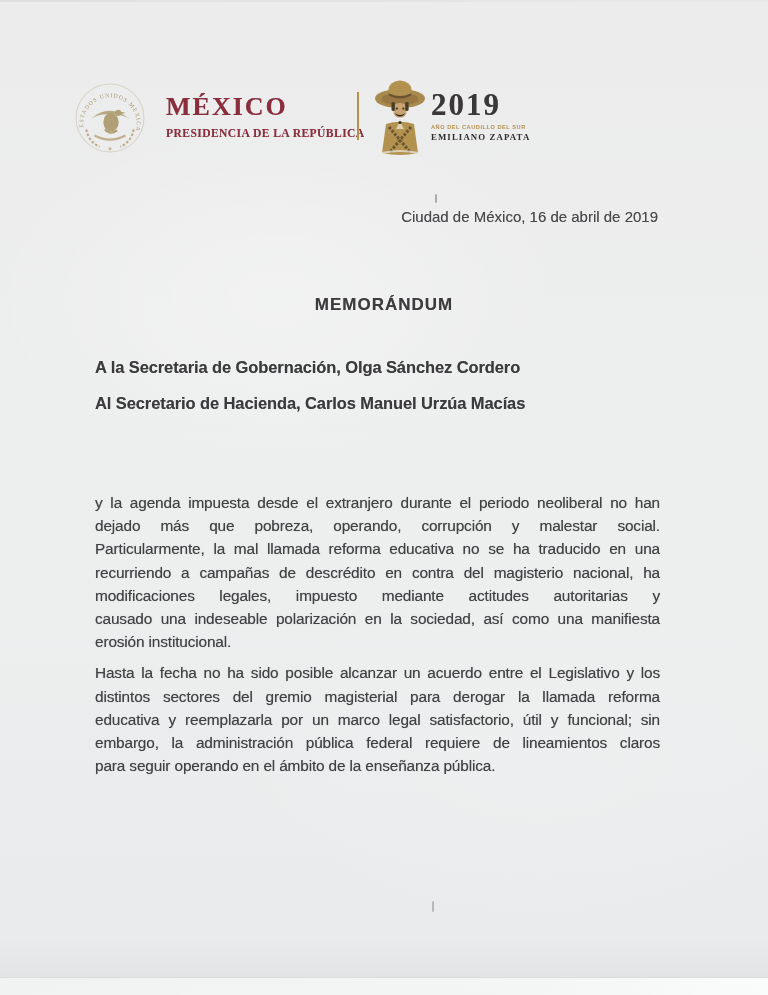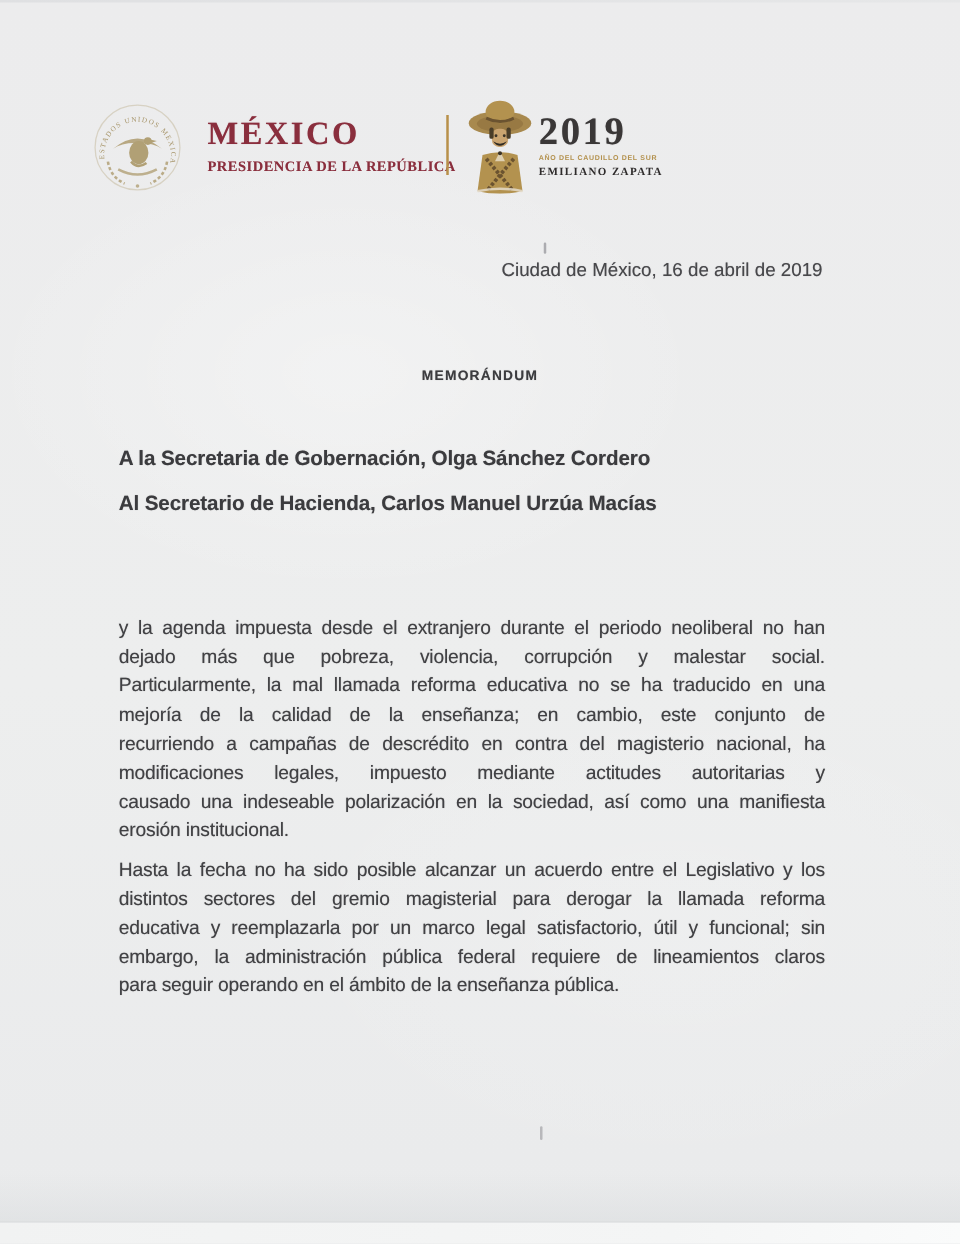--- a/index.html
+++ b/index.html
@@ -27,21 +27,21 @@
   .brand-sub{font-family:"Liberation Serif","DejaVu Serif",serif;font-weight:700;font-size:11.6px;letter-spacing:.4px;color:#8a2e3d;margin-top:5px;white-space:nowrap;text-shadow:0 0 .5px rgba(138,46,61,.4);}
   .divider{position:absolute;left:357px;top:92px;width:2px;height:48px;background:#b8904a;}
   .zapata{position:absolute;left:372px;top:77px;width:56px;height:78px;}
   .yearblock{position:absolute;left:431px;top:90px;width:110px;}
   .year-number{font-family:"Liberation Serif","DejaVu Serif",serif;font-weight:700;font-size:31px;line-height:30px;letter-spacing:2px;color:#3a3737;text-shadow:0 0 .6px rgba(58,55,55,.5);}
   .year-tagline{font-size:5.6px;font-weight:700;letter-spacing:.55px;color:#b3914e;margin-top:4px;white-space:nowrap;}
   .year-name{font-family:"Liberation Serif","DejaVu Serif",serif;font-weight:700;font-size:8.8px;letter-spacing:1.1px;color:#2f2c2c;margin-top:2px;white-space:nowrap;}
 
   
   .dateline{position:absolute;top:208px;left:95px;right:110px;text-align:right;font-size:15px;color:#48484b;text-shadow:0 0 .6px rgba(70,70,75,.5);}
-  .memo-title{position:absolute;top:295px;left:0;width:768px;text-align:center;font-weight:700;font-size:11px;letter-spacing:1px;color:#3c3c3f;text-shadow:0 0 .6px rgba(60,60,63,.55);}
+  .memo-title{position:absolute;top:295px;left:0;width:768px;text-align:center;font-weight:700;font-size:17px;letter-spacing:1px;color:#3c3c3f;text-shadow:0 0 .6px rgba(60,60,63,.55);}
   .recipients{position:absolute;top:356px;left:95px;right:104px;}
   .recipient{font-weight:700;font-size:16.5px;line-height:22px;margin-bottom:14px;color:#3b3b3e;letter-spacing:-.1px;text-shadow:0 0 .6px rgba(59,59,62,.5);white-space:nowrap;}
   .memo-body{position:absolute;top:491px;left:95px;width:565px;}
   .paragraph{margin:0 0 8px 0;}
   .body-line{font-size:15.4px;line-height:23.2px;letter-spacing:-.15px;color:#414144;text-align:justify;text-align-last:justify;text-shadow:0 0 .7px rgba(65,65,68,.5);}
   .body-line.last{text-align-last:left;}
 </style>
 </head>
 <body>
 
@@ -112,23 +112,22 @@
   <div class="memo-title">MEMORÁNDUM</div>
 
   <div class="recipients">
     <div class="recipient">A la Secretaria de Gobernación, Olga Sánchez Cordero</div>
     <div class="recipient">Al Secretario de Hacienda, Carlos Manuel Urzúa Macías</div>
   </div>
 
   <div class="memo-body">
     <div class="paragraph">
       <div class="body-line">y la agenda impuesta desde el extranjero durante el periodo neoliberal no han</div>
-      <div class="body-line">dejado más que pobreza, violencia, corrupción y malestar social.</div>
+      <div class="body-line">dejado más que pobreza, operando, corrupción y malestar social.</div>
       <div class="body-line">Particularmente, la mal llamada reforma educativa no se ha traducido en una</div>
-      <div class="body-line">mejoría de la calidad de la enseñanza; en cambio, este conjunto de</div>
       <div class="body-line">recurriendo a campañas de descrédito en contra del magisterio nacional, ha</div>
       <div class="body-line">modificaciones legales, impuesto mediante actitudes autoritarias y</div>
       <div class="body-line">causado una indeseable polarización en la sociedad, así como una manifiesta</div>
       <div class="body-line last">erosión institucional.</div>
     </div>
     <div class="paragraph">
       <div class="body-line">Hasta la fecha no ha sido posible alcanzar un acuerdo entre el Legislativo y los</div>
       <div class="body-line">distintos sectores del gremio magisterial para derogar la llamada reforma</div>
       <div class="body-line">educativa y reemplazarla por un marco legal satisfactorio, útil y funcional; sin</div>
       <div class="body-line">embargo, la administración pública federal requiere de lineamientos claros</div>

